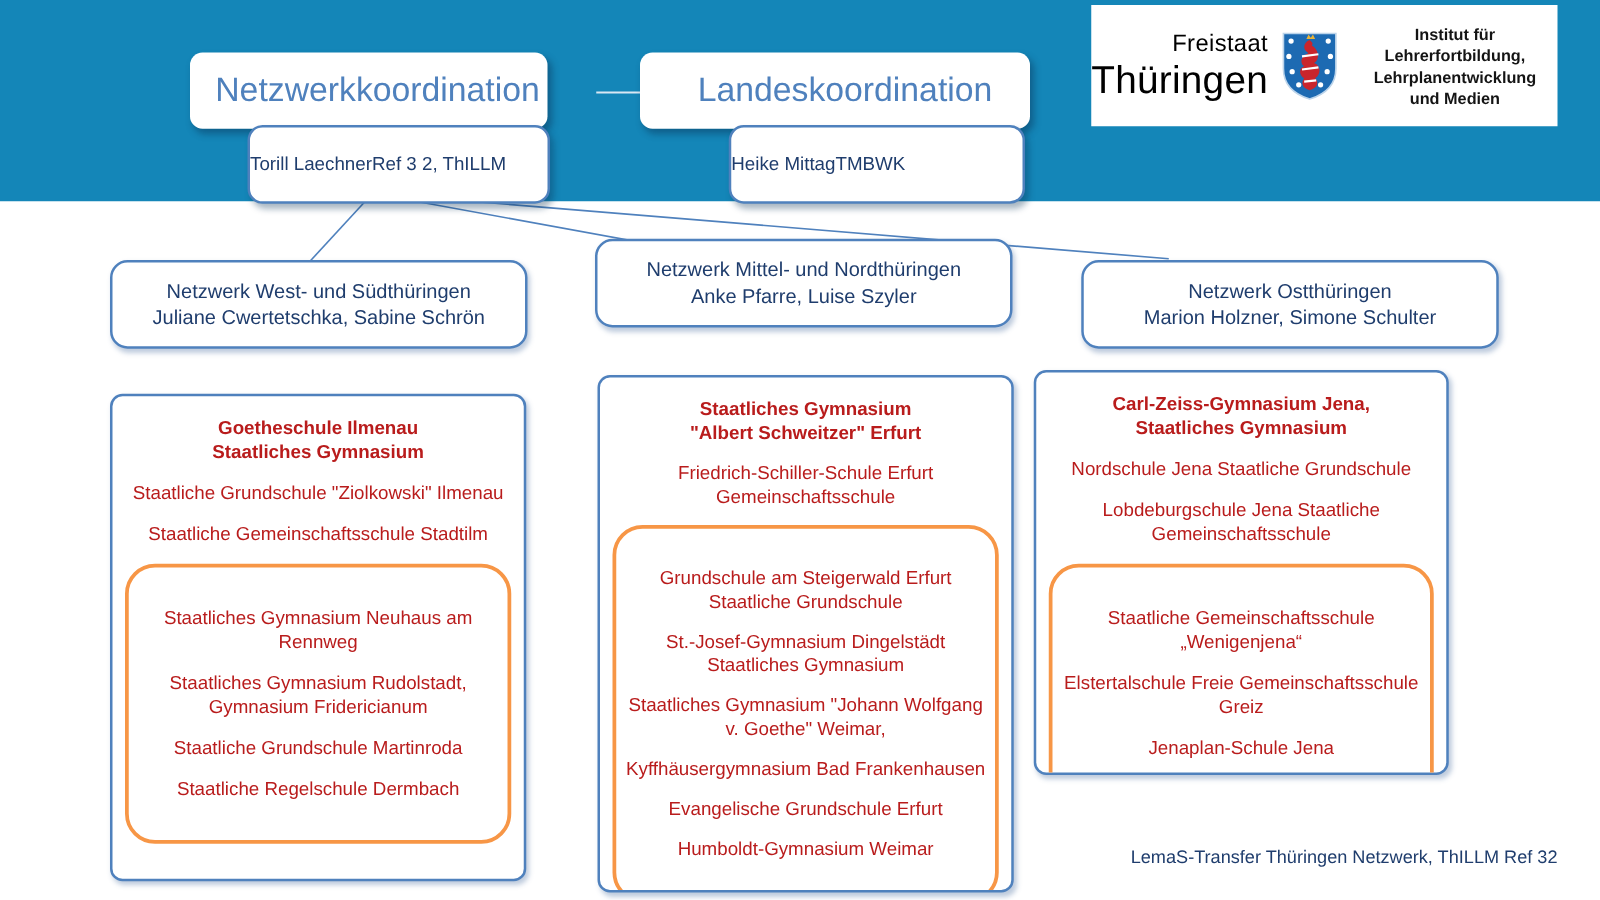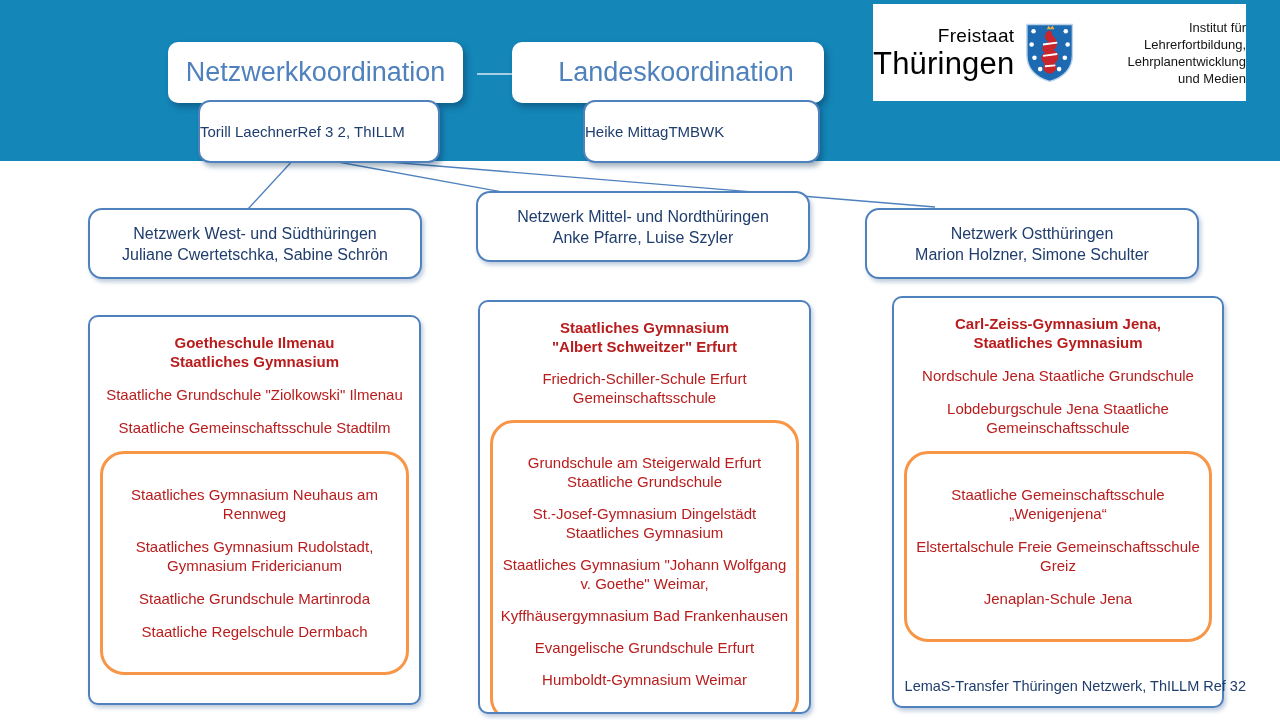--- a/index.html
+++ b/index.html
@@ -10,21 +10,21 @@
   }
   .top-band{position:absolute;left:0;top:0;width:1280px;height:161px;background:#1486b8;z-index:0;}
   .lines{position:absolute;left:0;top:0;z-index:1;}
 
   .title-box{
     position:absolute;background:#fff;border-radius:10px;z-index:2;
     display:flex;align-items:center;justify-content:center;
     color:#4f81bd;font-size:27px;font-weight:500;
     box-shadow:3px 4px 6px rgba(8,48,84,.45);
   }
-  #nk-title{left:168px;top:42px;width:295px;height:61px;}
+  #nk-title{left:152px;top:42px;width:272px;height:61px;padding-left:14px;}
   #lk-title{left:512px;top:42px;width:296px;height:61px;padding-left:16px;}
 
   .name-box{
     position:absolute;background:#fff;border:2.5px solid #4f81bd;border-radius:12px;z-index:3;
     display:flex;flex-direction:row;align-items:center;justify-content:flex-start;
     color:#1f3d6d;font-size:15px;line-height:19px;text-align:center;
     box-shadow:3px 4px 5px rgba(8,48,84,.35);
   }
   #nk-name{left:198px;top:100px;width:238px;height:59px;}
   #lk-name{left:583px;top:100px;width:233px;height:59px;}
@@ -40,35 +40,35 @@
   #net3{left:865px;top:208px;width:330px;height:67px;}
 
   .school-box{
     position:absolute;background:#fff;border:2.5px solid #4f81bd;border-radius:10px;z-index:2;
     color:#b91c1c;font-size:15px;line-height:19px;text-align:center;
     box-shadow:2px 3px 4px rgba(110,140,180,.45);
     padding:12px 8px;box-sizing:border-box;overflow:hidden;
   }
   #sg1{left:88px;top:315px;width:333px;height:390px;}
   #sg2{left:478px;top:300px;width:333px;height:414px;}
-  #sg3{left:892px;top:296px;width:332px;height:412px;}
+  #sg3{left:827px;top:296px;width:332px;height:324px;}
 
   .group-head{font-weight:bold;white-space:pre-line;margin:4px 0 0;}
   .school-item{margin:14px 4px;}
   #sg2 .school-item{margin:13px 4px;}
   .orange-group{border:3px solid #f79646;border-radius:24px;margin:10px 2px 2px;padding:17px 2px;}
 
   .logo-panel{
     position:absolute;left:873px;top:4px;width:373px;height:97px;background:#fff;z-index:2;
     display:flex;align-items:center;justify-content:center;gap:11px;
   }
   .brand-text{text-align:right;color:#000;line-height:1;}
   .brand-freistaat{font-size:19px;margin-bottom:3px;letter-spacing:.3px;}
   .brand-thueringen{font-size:31px;letter-spacing:.2px;}
-  .institute{font-size:13px;font-weight:normal;color:#141414;line-height:17px;text-align:right;}
+  .institute{font-size:13px;font-weight:bold;color:#141414;line-height:17px;text-align:center;}
 
   .footer{
     position:absolute;right:34px;top:678px;z-index:2;
     color:#1f3d6d;font-size:14.5px;
   }
 </style>
 </head>
 <body>
 
 <div class="top-band"></div>

